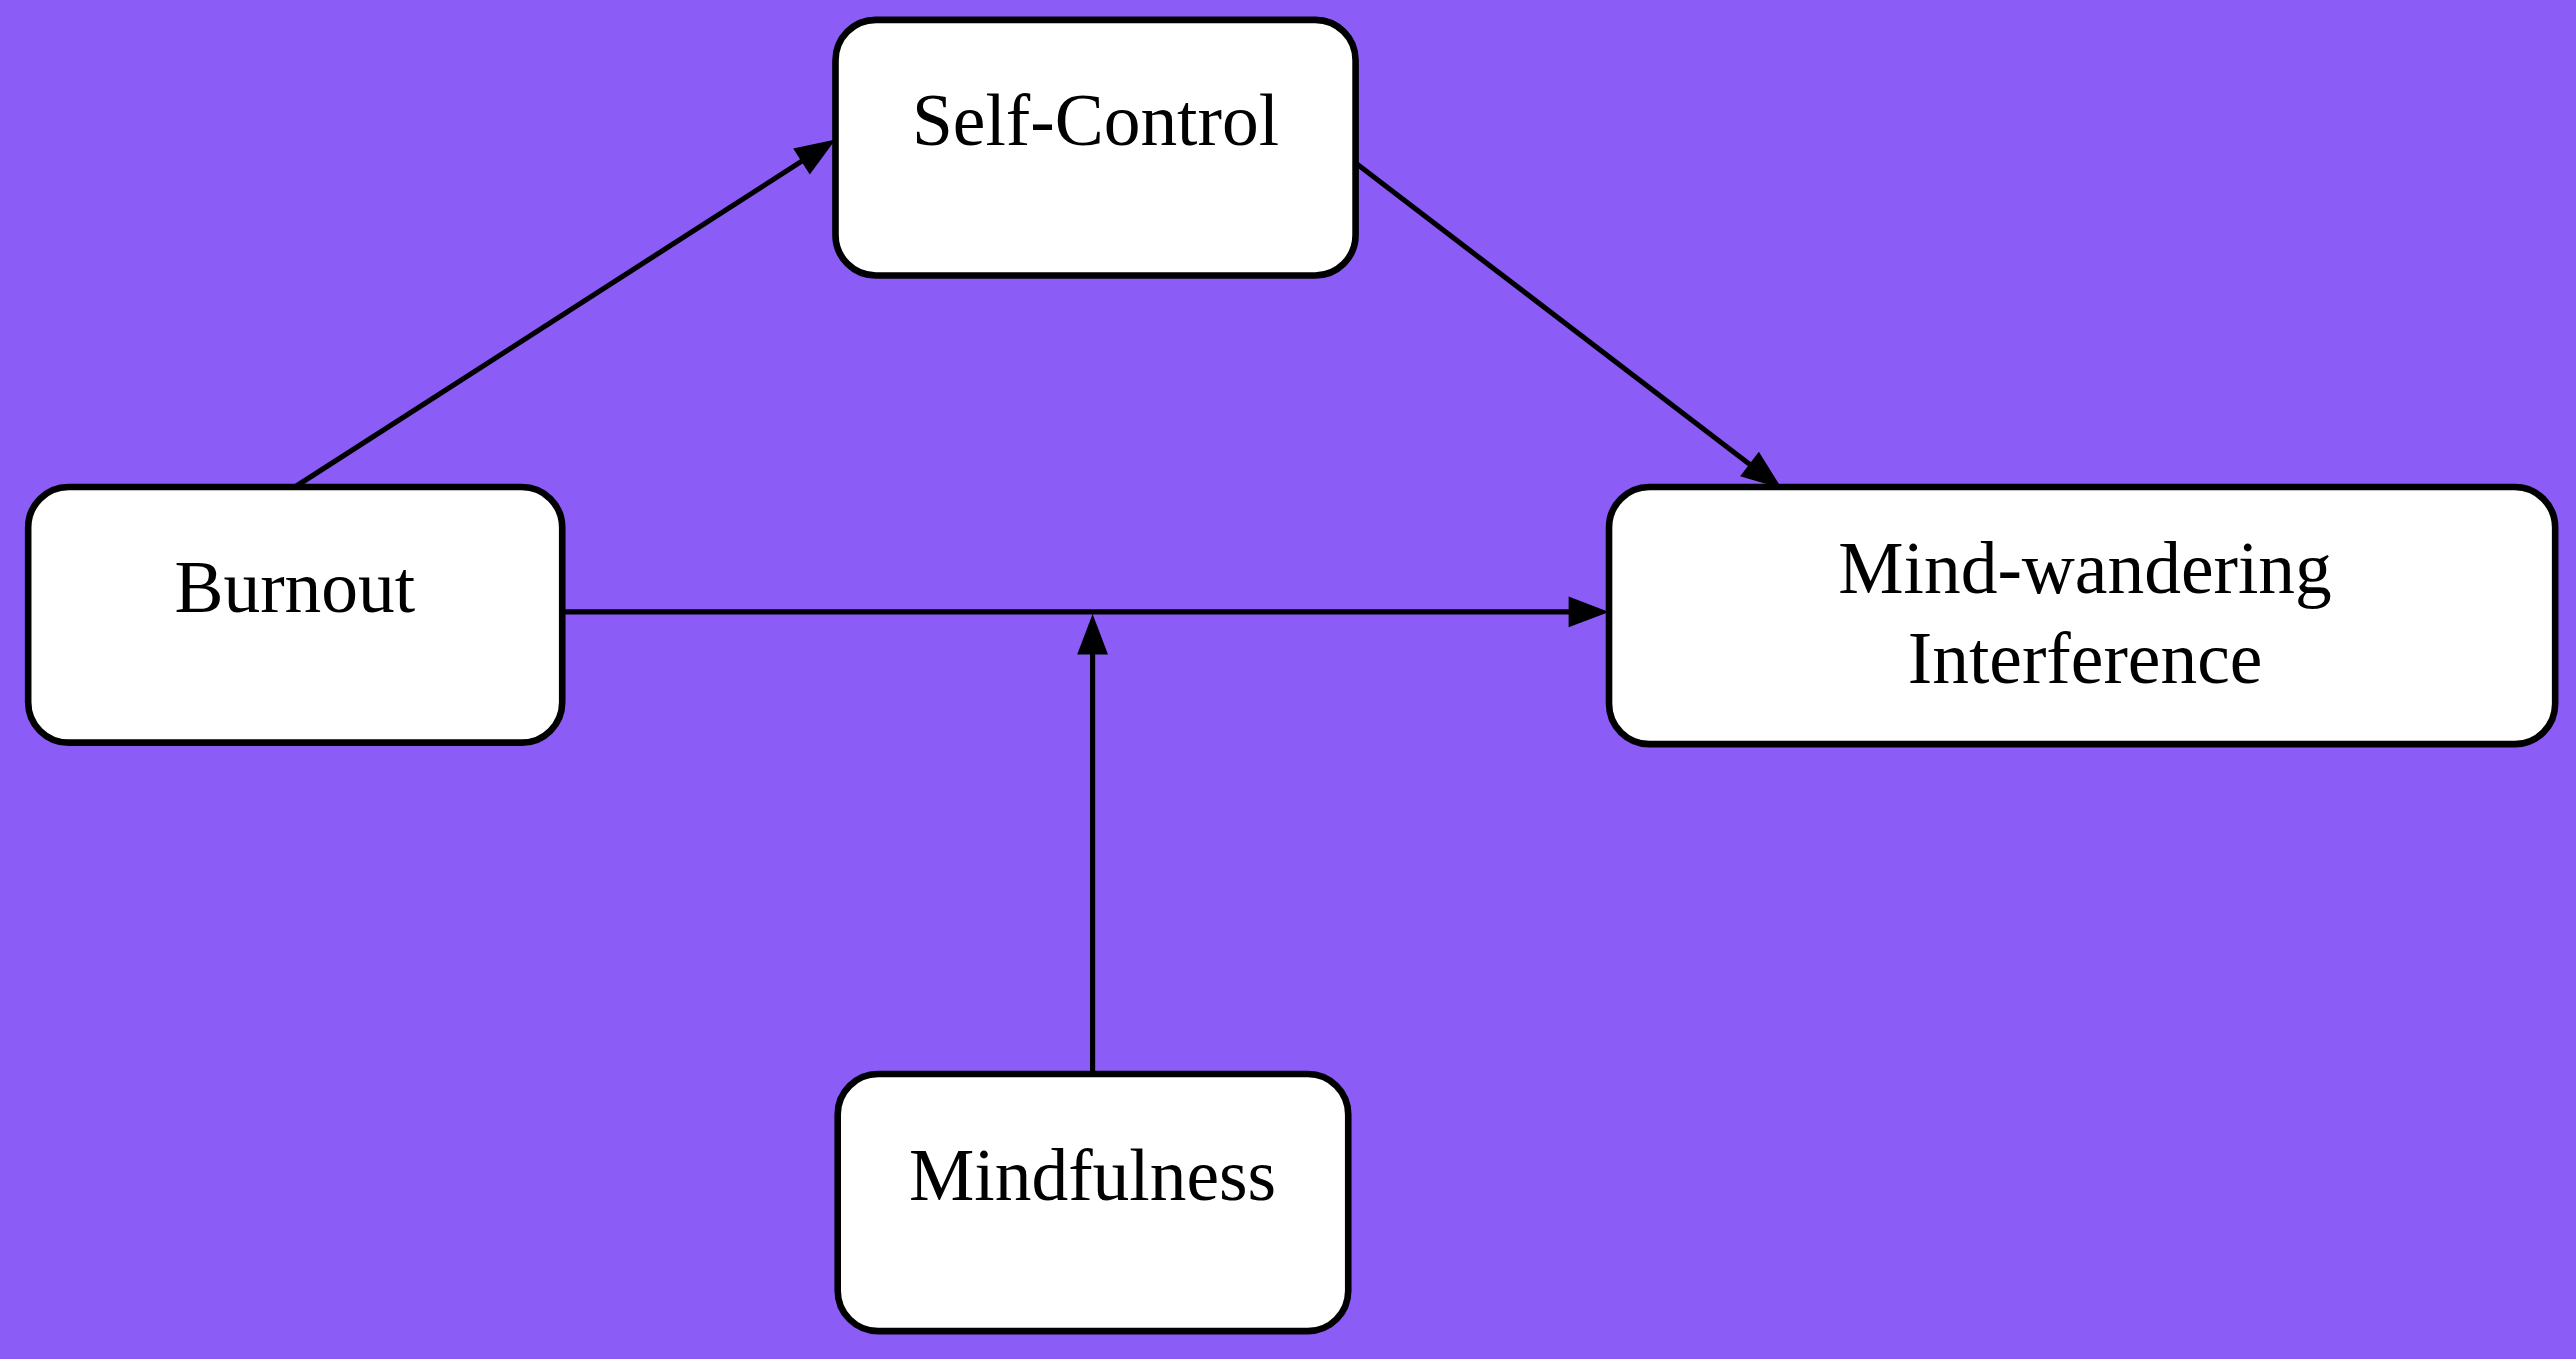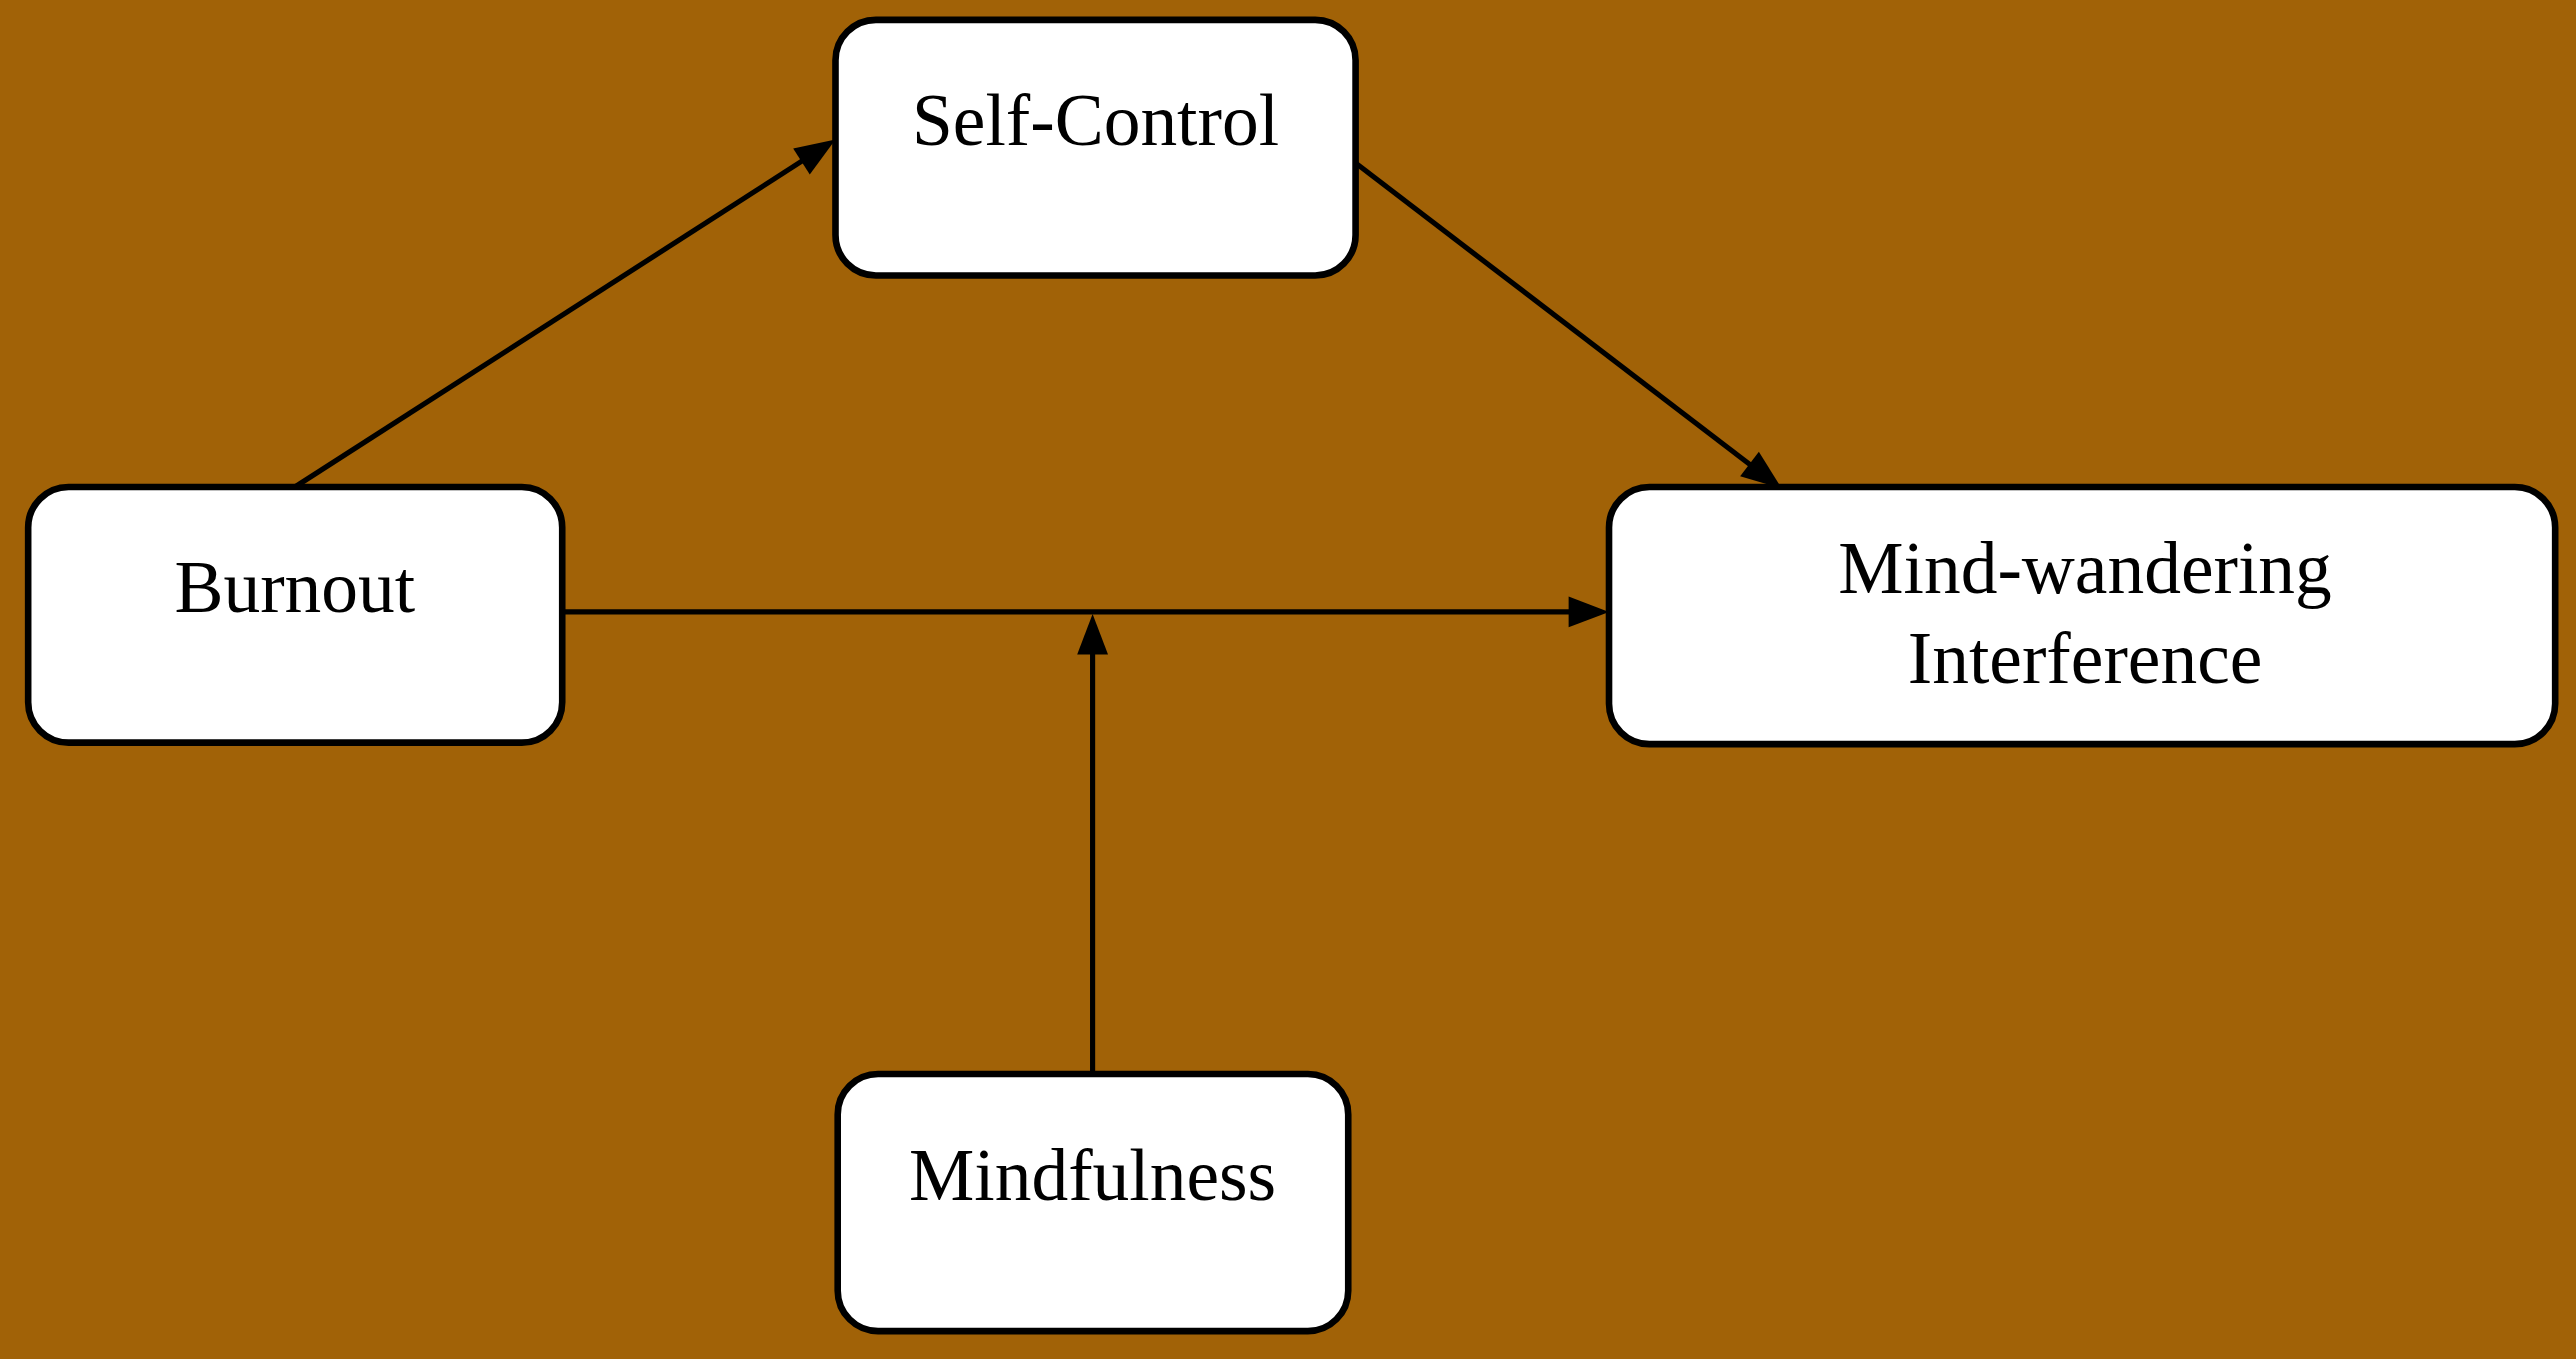--- a/index.html
+++ b/index.html
@@ -9,21 +9,21 @@
   }
   body {
     width: 2576px;
     height: 1359px;
     overflow: hidden;
   }
   .diagram-stage {
     position: relative;
     width: 2576px;
     height: 1359px;
-    background: #a16207;
+    background: #8b5cf6;
   }
   svg.model {
     position: absolute;
     left: 0;
     top: 0;
     width: 100%;
     height: 100%;
     display: block;
   }
   .node-box {

